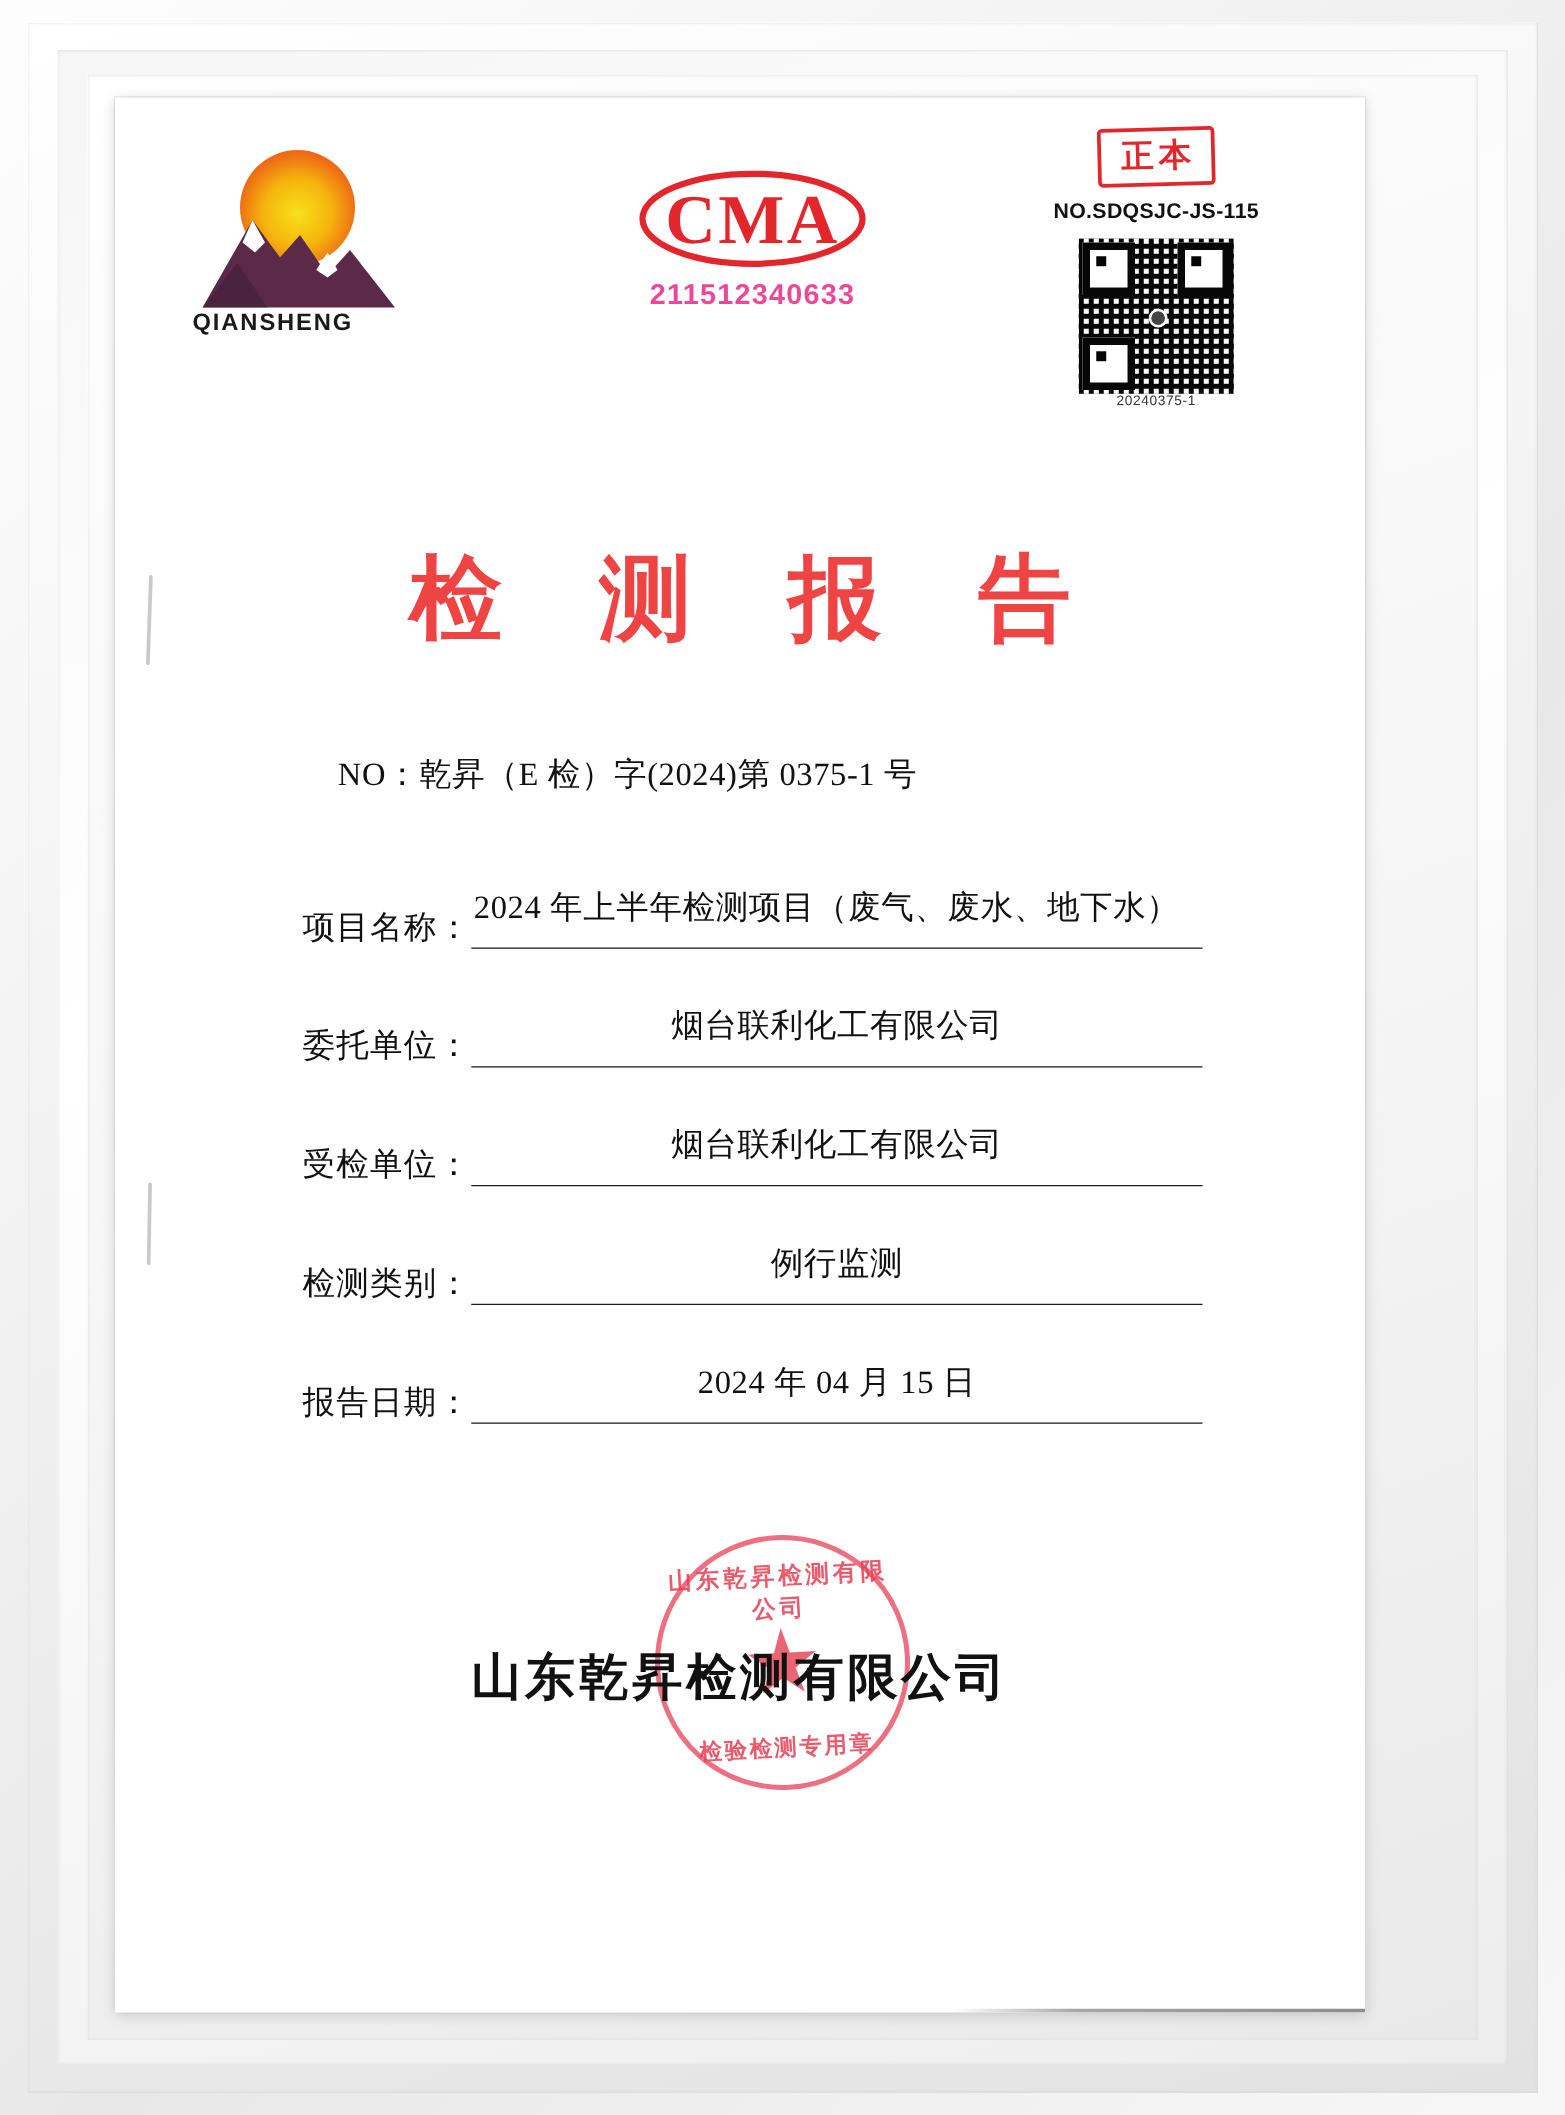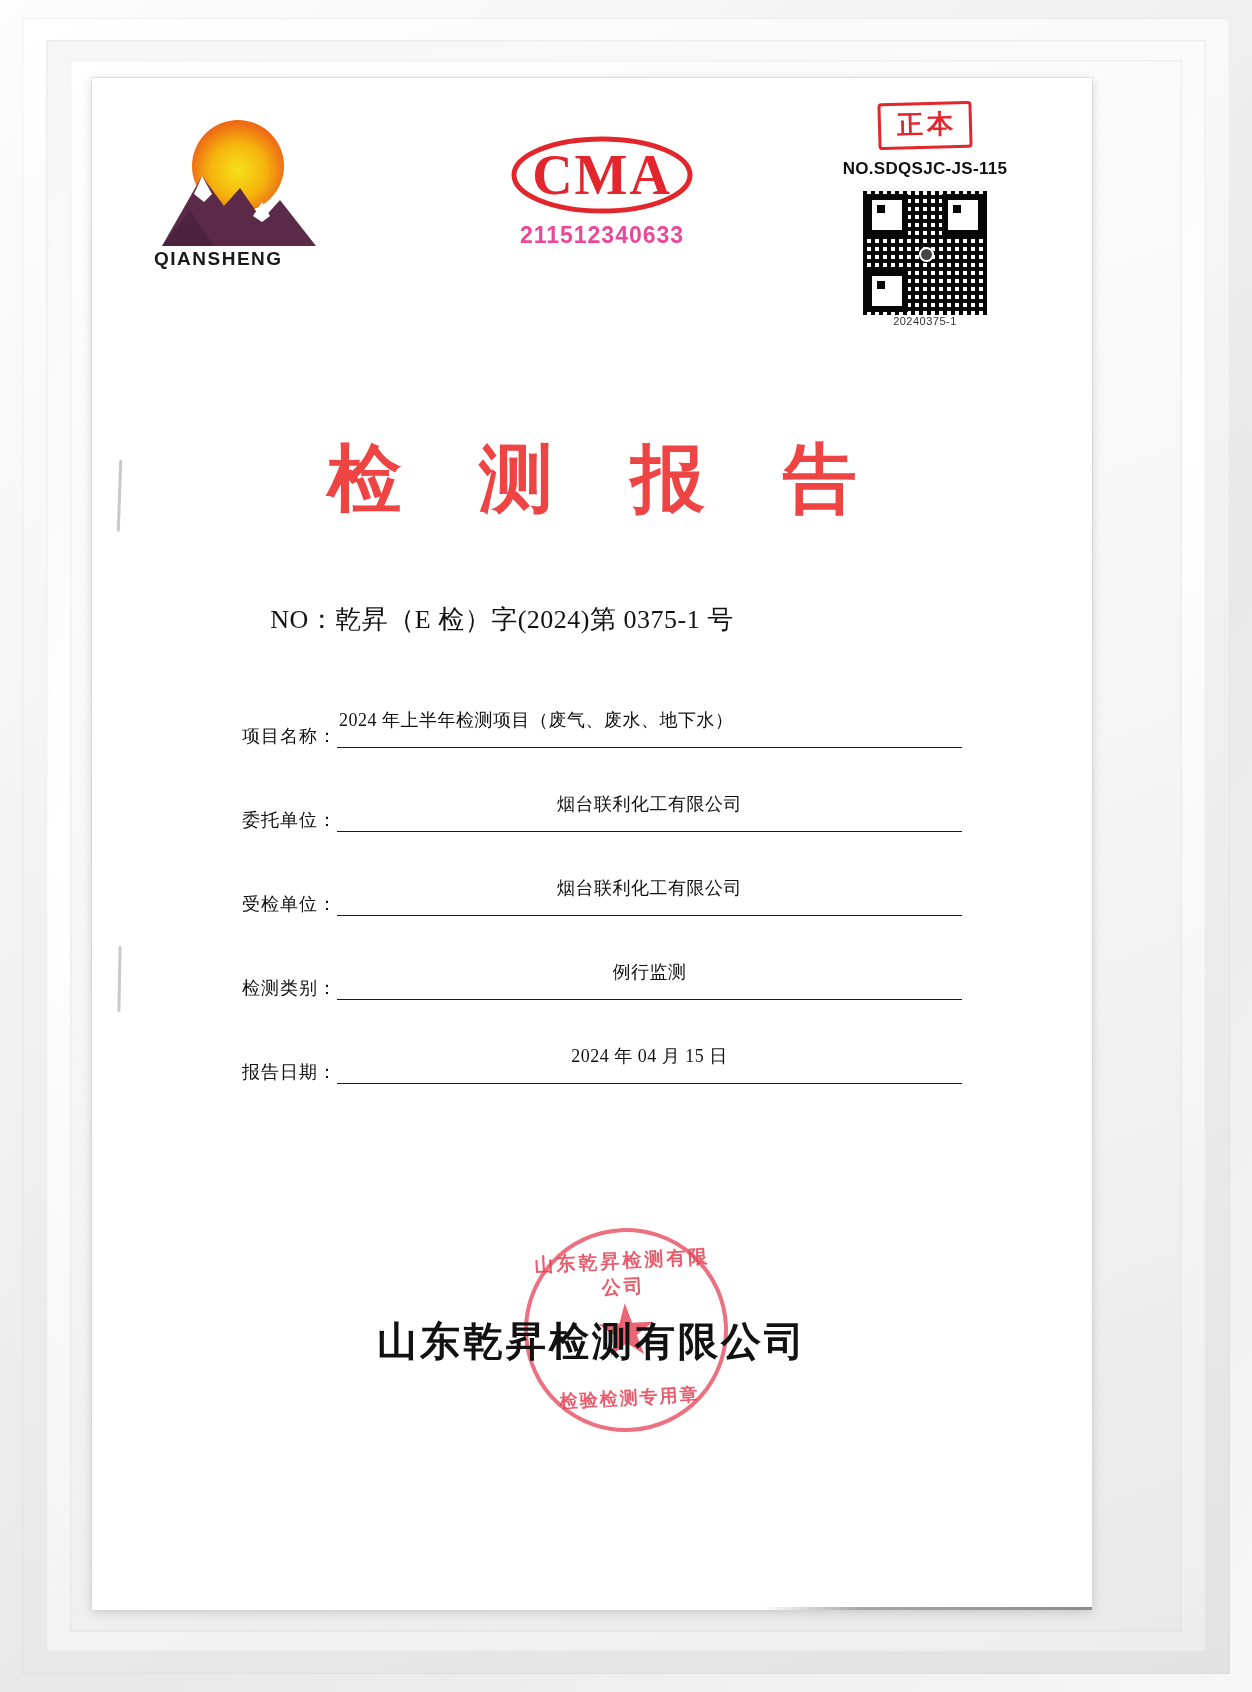--- a/index.html
+++ b/index.html
@@ -225,21 +225,21 @@
   
   .fields {
     position: absolute;
     left: 150px; top: 630px;
     width: 720px;
   }
   .field-row {
     display: flex;
     align-items: flex-end;
     margin-bottom: 44px;
-    font-size: 18px;
+    font-size: 26px;
     color: #111;
   }
   .field-label {
     white-space: nowrap;
     letter-spacing: 1px;
   }
   .field-value {
     flex: 1;
     border-bottom: 1.5px solid #1a1a1a;
     text-align: center;

